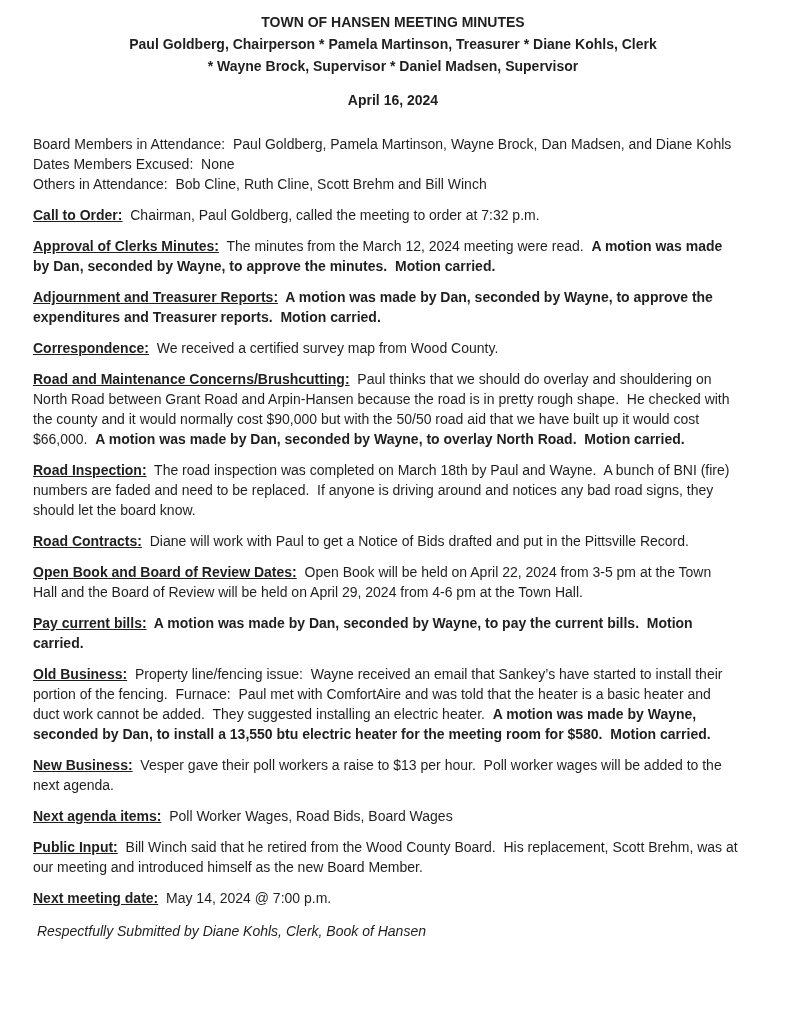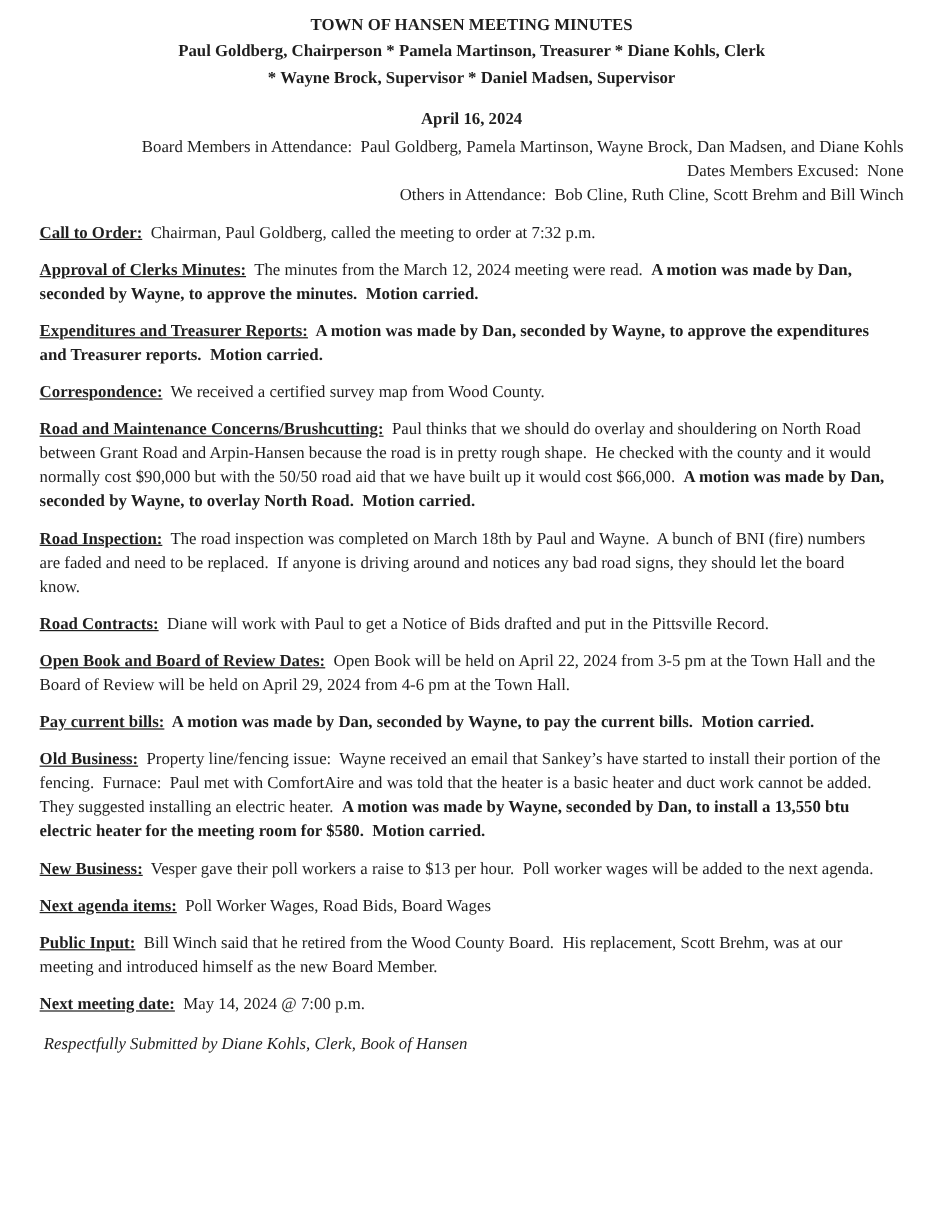--- a/index.html
+++ b/index.html
@@ -3,30 +3,30 @@
 <meta charset="utf-8">
 <style>
   html, body { margin: 0; padding: 0; background: #ffffff; }
   .page {
     width: 791px;
     height: 1024px;
     box-sizing: border-box;
     margin: 0 auto;
     background: #ffffff;
     color: #1f1f1f;
-    font-family: Liberation Serif, serif;
+    font-family: Liberation Sans, sans-serif;
     font-size: 14px;
     line-height: 20px;
     padding: 12px 38px 0 33px;
     overflow: hidden;
   }
   .doc-header { text-align: center; font-weight: 700; }
   .doc-header p { margin: 0 0 2px 0; white-space: pre-wrap; }
   .doc-header .date-line { margin-top: 14px; }
-  .attendance { margin-top: 4px; text-align: right; }
+  .attendance { margin-top: 24px; }
   .attendance p { margin: 0; white-space: pre-wrap; }
   .sections p.section { margin: 11px 14px 0 0; white-space: pre-wrap; }
   .seg-heading { font-weight: 700; text-decoration: underline; }
   .seg-bold { font-weight: 700; }
   .seg-normal { font-weight: 400; }
   .signature { margin: 13px 0 0 0; font-style: italic; white-space: pre-wrap; }
 </style>
 </head>
 <body>
 
@@ -40,21 +40,21 @@
 
   <div class="attendance" id="attendance">
       <p>Board Members in Attendance:  Paul Goldberg, Pamela Martinson, Wayne Brock, Dan Madsen, and Diane Kohls</p>
       <p>Dates Members Excused:  None</p>
       <p>Others in Attendance:  Bob Cline, Ruth Cline, Scott Brehm and Bill Winch</p>
     </div>
 
   <div class="sections" id="sections">
       <p class="section"><span class="seg-heading">Call to Order:</span><span class="seg-normal">  Chairman, Paul Goldberg, called the meeting to order at 7:32 p.m.</span></p>
       <p class="section"><span class="seg-heading">Approval of Clerks Minutes:</span><span class="seg-normal">  The minutes from the March 12, 2024 meeting were read.  </span><span class="seg-bold">A motion was made by Dan, seconded by Wayne, to approve the minutes.  Motion carried.</span></p>
-      <p class="section"><span class="seg-heading">Expenditures and Treasurer Reports:</span><span class="seg-bold">  A motion was made by Dan, seconded by Wayne, to approve the expenditures and Treasurer reports.  Motion carried.</span></p>
+      <p class="section"><span class="seg-heading">Adjournment and Treasurer Reports:</span><span class="seg-bold">  A motion was made by Dan, seconded by Wayne, to approve the expenditures and Treasurer reports.  Motion carried.</span></p>
       <p class="section"><span class="seg-heading">Correspondence:</span><span class="seg-normal">  We received a certified survey map from Wood County.</span></p>
       <p class="section"><span class="seg-heading">Road and Maintenance Concerns/Brushcutting:</span><span class="seg-normal">  Paul thinks that we should do overlay and shouldering on North Road between Grant Road and Arpin-Hansen because the road is in pretty rough shape.  He checked with the county and it would normally cost $90,000 but with the 50/50 road aid that we have built up it would cost $66,000.  </span><span class="seg-bold">A motion was made by Dan, seconded by Wayne, to overlay North Road.  Motion carried.</span></p>
       <p class="section"><span class="seg-heading">Road Inspection:</span><span class="seg-normal">  The road inspection was completed on March 18th by Paul and Wayne.  A bunch of BNI (fire) numbers are faded and need to be replaced.  If anyone is driving around and notices any bad road signs, they should let the board know.</span></p>
       <p class="section"><span class="seg-heading">Road Contracts:</span><span class="seg-normal">  Diane will work with Paul to get a Notice of Bids drafted and put in the Pittsville Record.</span></p>
       <p class="section"><span class="seg-heading">Open Book and Board of Review Dates:</span><span class="seg-normal">  Open Book will be held on April 22, 2024 from 3-5 pm at the Town Hall and the Board of Review will be held on April 29, 2024 from 4-6 pm at the Town Hall.</span></p>
       <p class="section"><span class="seg-heading">Pay current bills:</span><span class="seg-bold">  A motion was made by Dan, seconded by Wayne, to pay the current bills.  Motion carried.</span></p>
       <p class="section"><span class="seg-heading">Old Business:</span><span class="seg-normal">  Property line/fencing issue:  Wayne received an email that Sankey’s have started to install their portion of the fencing.  Furnace:  Paul met with ComfortAire and was told that the heater is a basic heater and duct work cannot be added.  They suggested installing an electric heater.  </span><span class="seg-bold">A motion was made by Wayne, seconded by Dan, to install a 13,550 btu electric heater for the meeting room for $580.  Motion carried.</span></p>
       <p class="section"><span class="seg-heading">New Business:</span><span class="seg-normal">  Vesper gave their poll workers a raise to $13 per hour.  Poll worker wages will be added to the next agenda.</span></p>
       <p class="section"><span class="seg-heading">Next agenda items:</span><span class="seg-normal">  Poll Worker Wages, Road Bids, Board Wages</span></p>
       <p class="section"><span class="seg-heading">Public Input:</span><span class="seg-normal">  Bill Winch said that he retired from the Wood County Board.  His replacement, Scott Brehm, was at our meeting and introduced himself as the new Board Member.</span></p>

